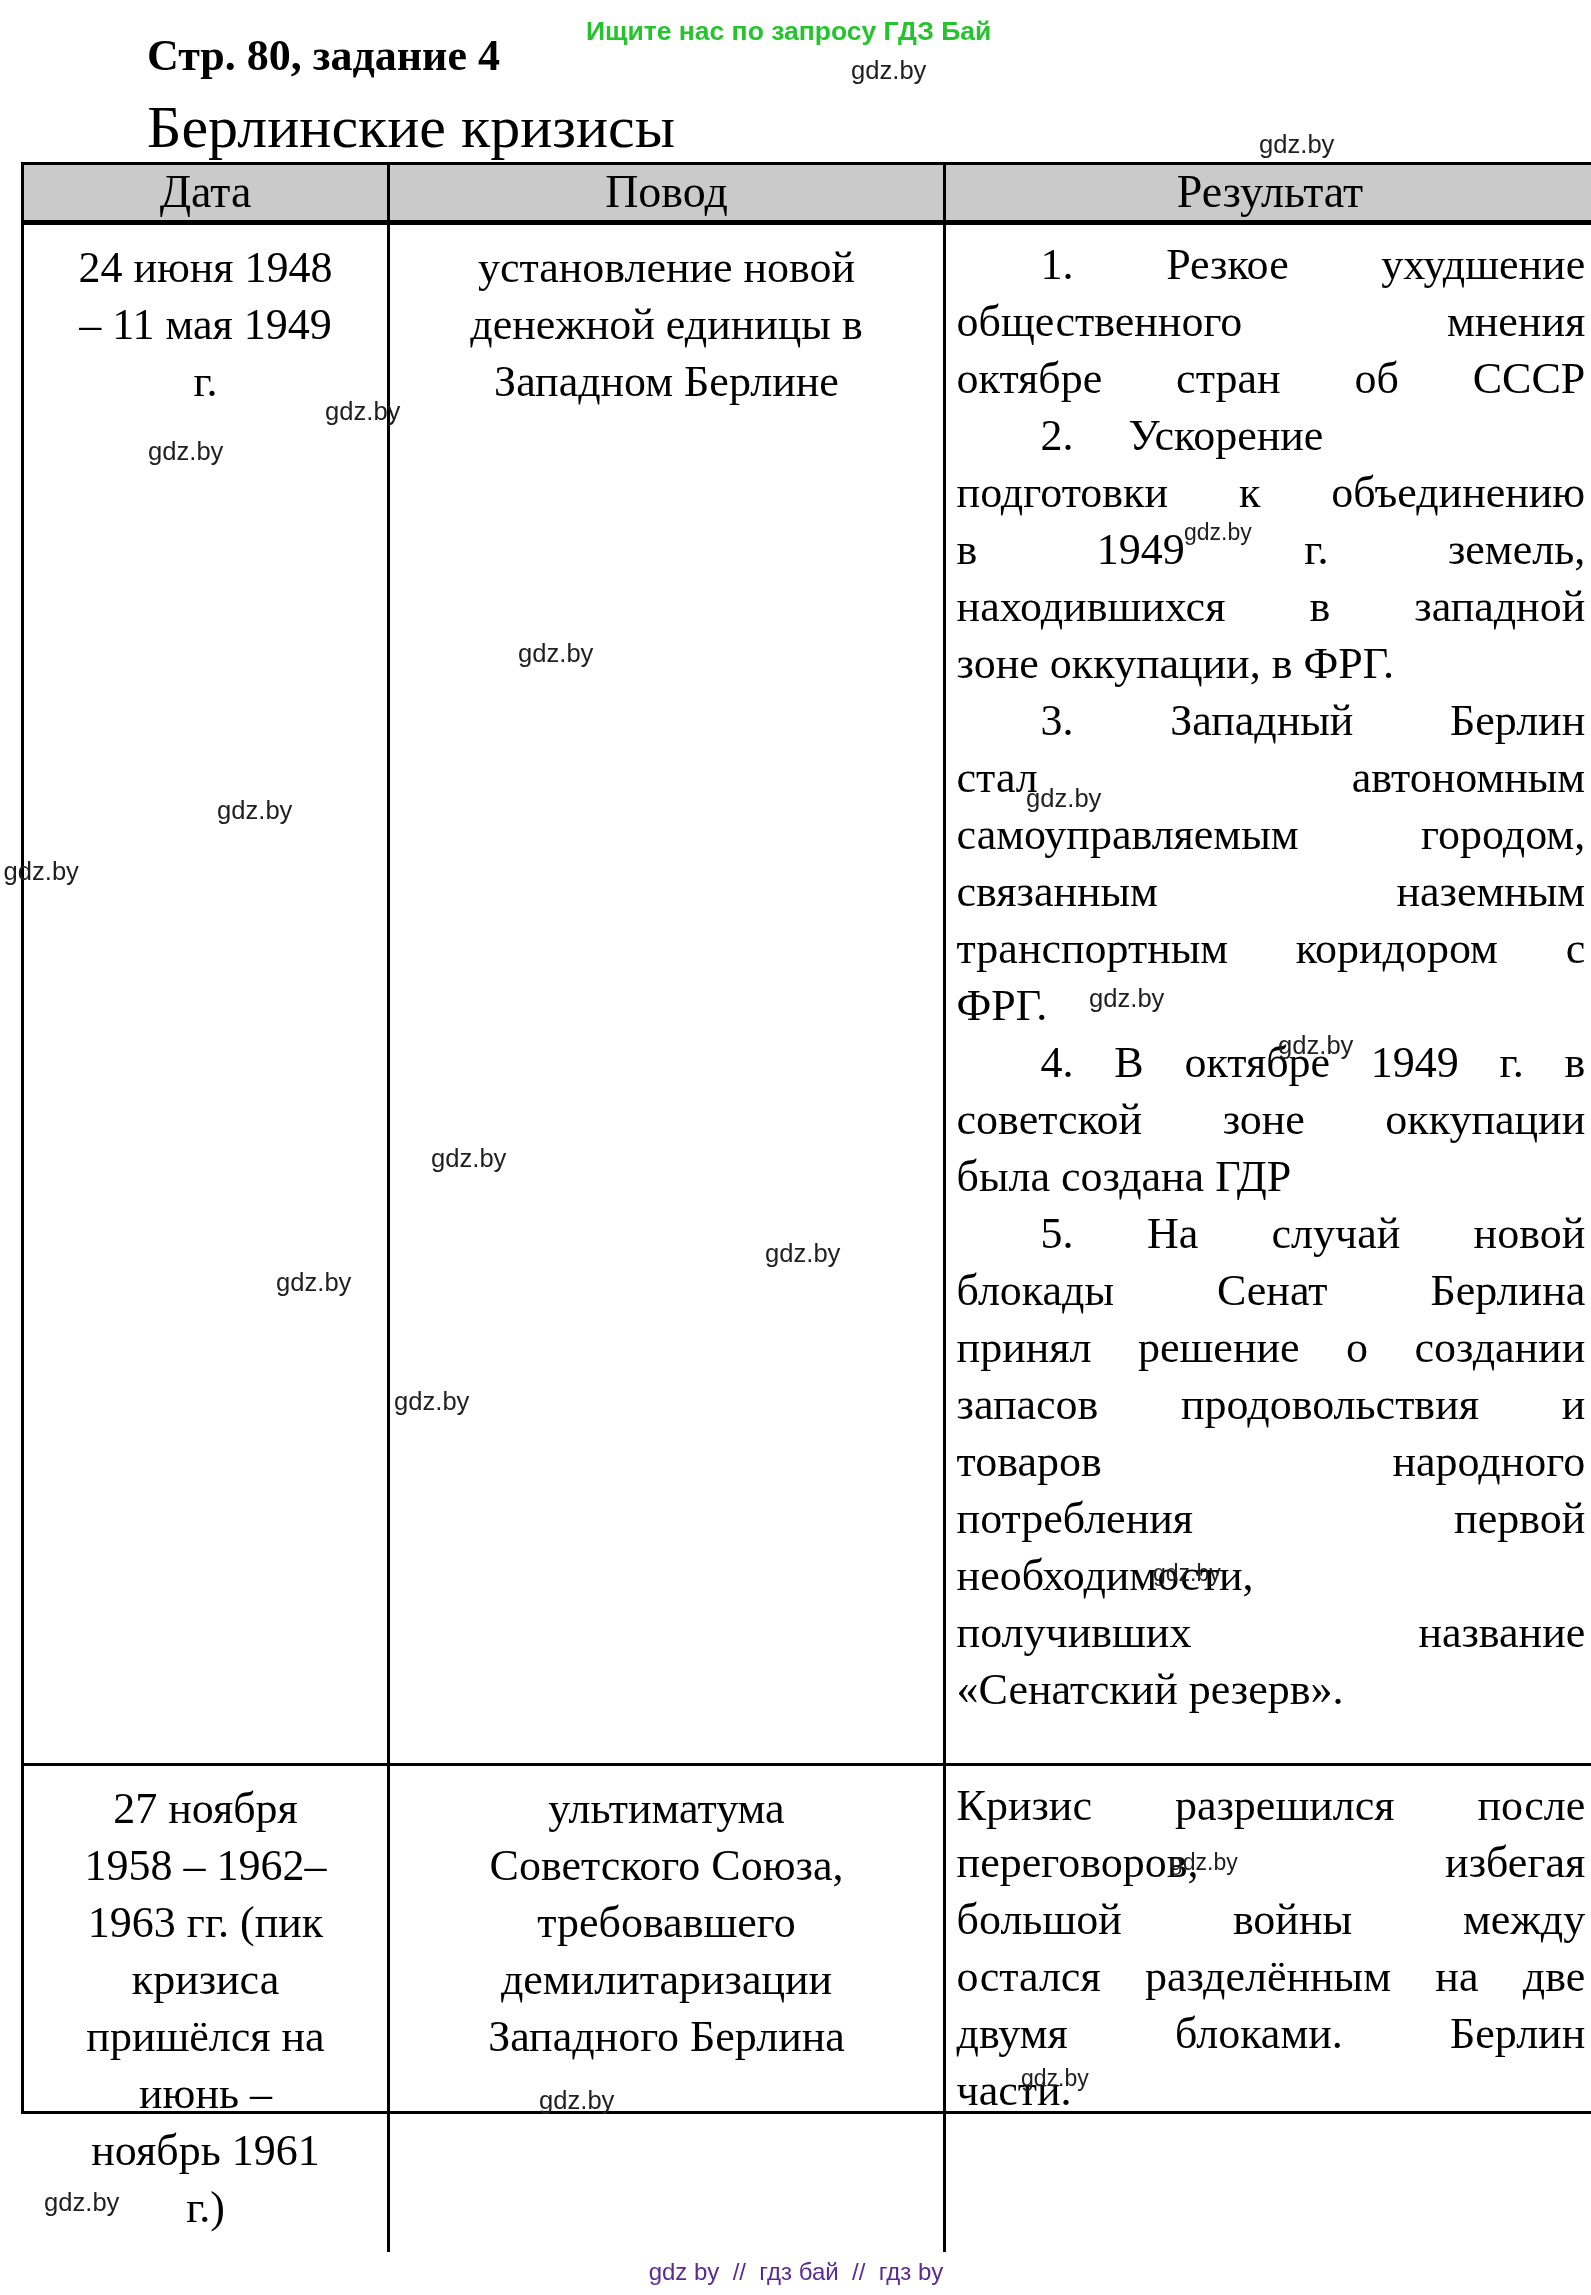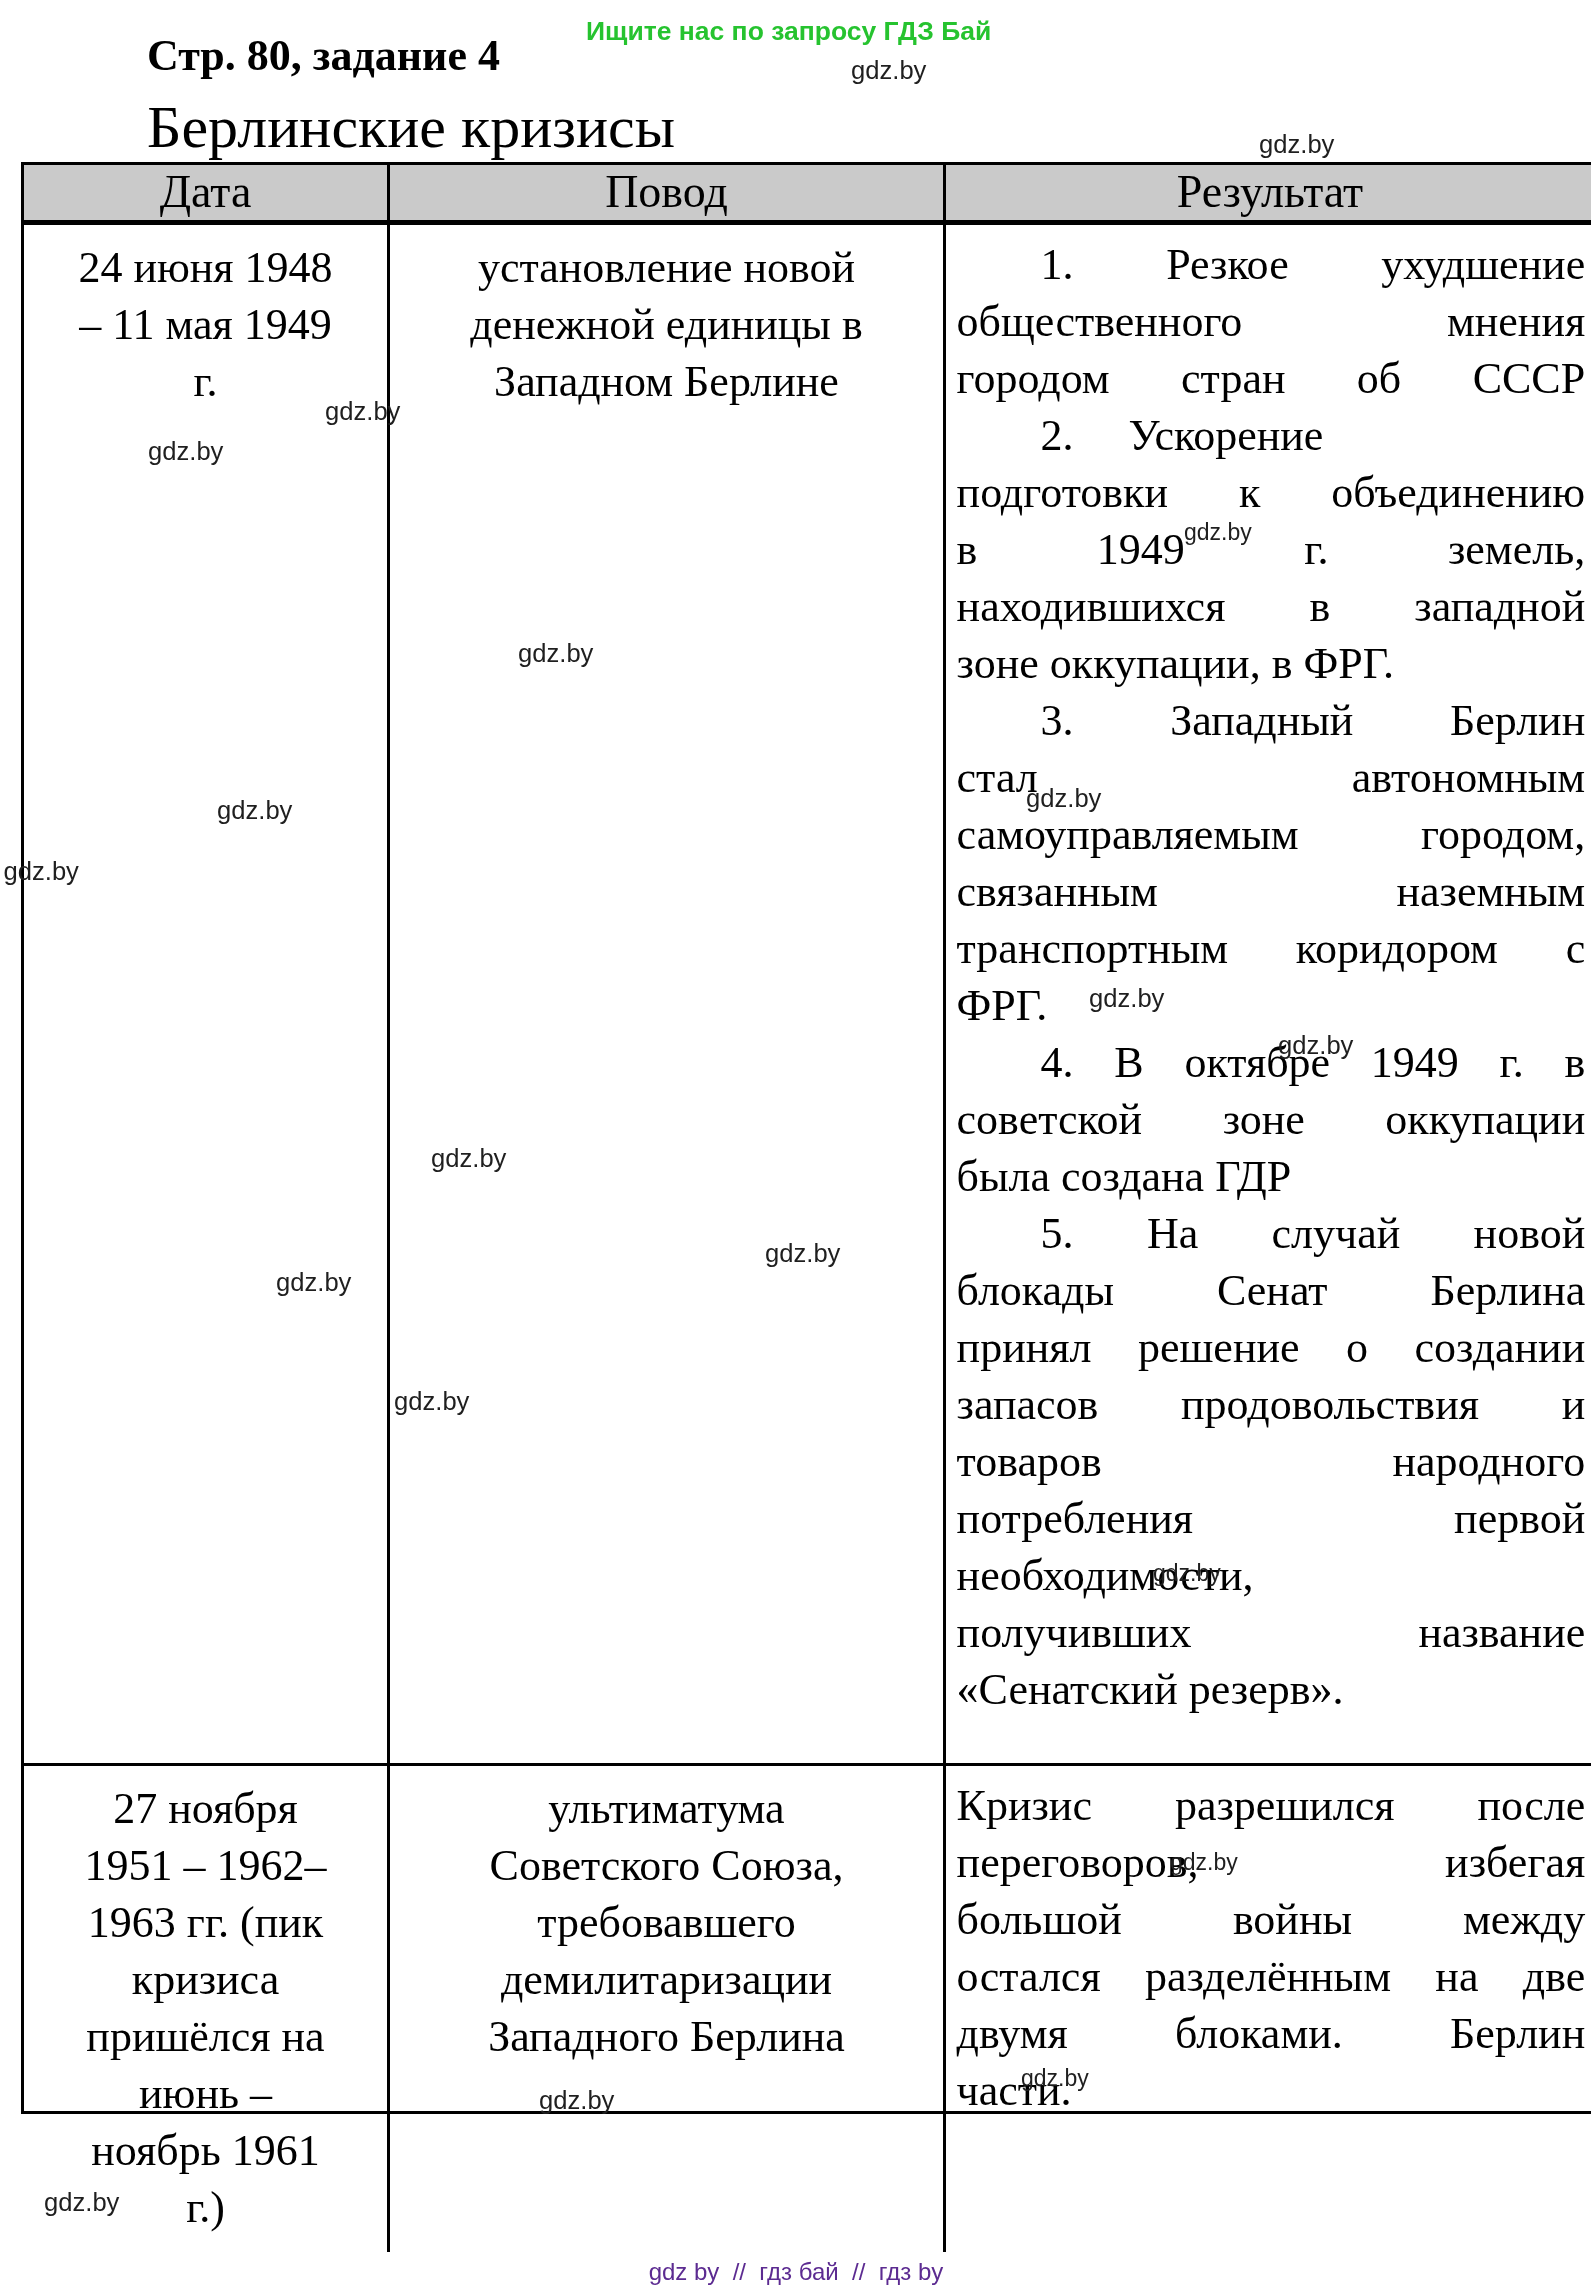--- a/index.html
+++ b/index.html
@@ -52,21 +52,21 @@
         <div class="ln c">г.</div>
       </div>
     <div class="cell td padC">
         <div class="ln c">установление новой</div>
         <div class="ln c">денежной единицы в</div>
         <div class="ln c">Западном Берлине</div>
       </div>
     <div class="cell td padJ noR">
         <div class="ln j ind">1. Резкое ухудшение</div>
         <div class="ln j">общественного мнения</div>
-        <div class="ln j">городом стран об СССР</div>
+        <div class="ln j">октябре стран об СССР</div>
         <div class="ln l ind pre">2.     Ускорение</div>
         <div class="ln j">подготовки к объединению</div>
         <div class="ln j">в 1949 г. земель,</div>
         <div class="ln j">находившихся в западной</div>
         <div class="ln l">зоне оккупации, в ФРГ.</div>
         <div class="ln j ind">3. Западный Берлин</div>
         <div class="ln j">стал автономным</div>
         <div class="ln j">самоуправляемым городом,</div>
         <div class="ln j">связанным наземным</div>
         <div class="ln j">транспортным коридором с</div>
@@ -80,21 +80,21 @@
         <div class="ln j">запасов продовольствия и</div>
         <div class="ln j">товаров народного</div>
         <div class="ln j">потребления первой</div>
         <div class="ln l">необходимости,</div>
         <div class="ln j">получивших название</div>
         <div class="ln l">«Сенатский резерв».</div>
       </div>
 
     <div class="cell td padC noB">
         <div class="ln c">27 ноября</div>
-        <div class="ln c">1951 – 1962–</div>
+        <div class="ln c">1958 – 1962–</div>
         <div class="ln c">1963 гг. (пик</div>
         <div class="ln c">кризиса</div>
         <div class="ln c">пришёлся на</div>
         <div class="ln c">июнь –</div>
         <div class="ln c">ноябрь 1961</div>
         <div class="ln c">г.)</div>
       </div>
     <div class="cell td padC noB">
         <div class="ln c">ультиматума</div>
         <div class="ln c">Советского Союза,</div>

